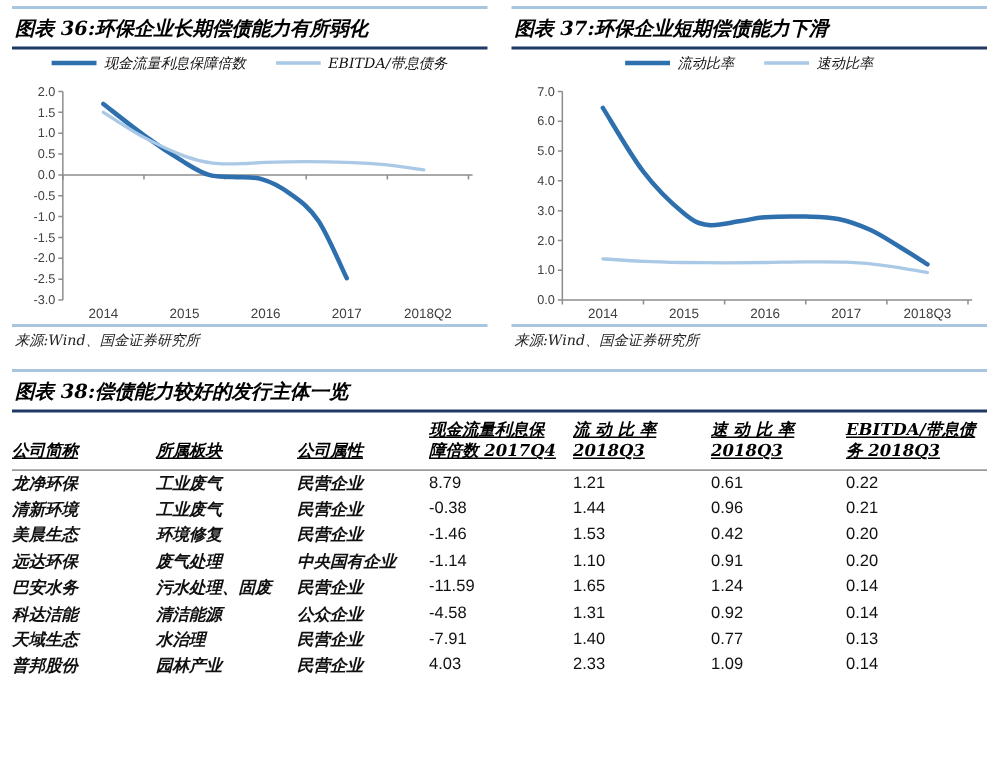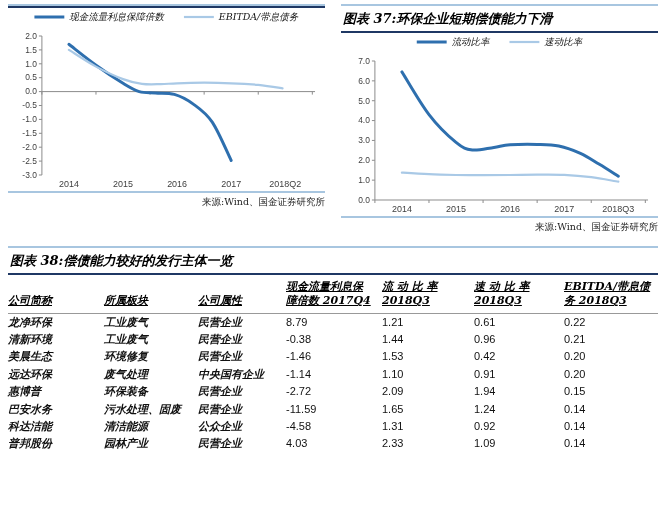--- a/index.html
+++ b/index.html
@@ -6,22 +6,22 @@
   .page{width:666px;height:518px;overflow:hidden;box-sizing:border-box;padding:4px 8px 0 8px;
         font-family:"DejaVu Serif",serif;background:#fff;}
   .charts-row{display:flex;gap:16px;margin-bottom:10px;}
   .panel{flex:1;min-width:0;}
   .topline{height:2px;background:#a8c6e0;}
   .fig-title{font-family:"DejaVu Serif",serif;font-style:italic;font-weight:bold;
              font-size:13px;color:#000;padding:4px 0 3px 2px;white-space:nowrap;overflow:hidden;}
   .titlerule{height:2px;background:#1f3864;}
   svg.chart{display:block;width:100%;height:182px;}
   .srcrule{height:2px;background:#a8c6e0;margin-top:1px;}
-  .source{font-family:"DejaVu Serif",serif;font-size:9.5px;color:#222;
-          padding:3px 0 2px 2px;text-align:right;}
+  .source{font-family:"DejaVu Serif",serif;font-style:italic;font-size:9.5px;color:#222;
+          padding:3px 0 2px 2px;}
   svg text.ytick{font-family:"Liberation Sans",sans-serif;font-size:8.5px;fill:#404040;font-style:normal;}
   svg text.xtick{font-family:"Liberation Sans",sans-serif;font-size:9px;fill:#404040;font-style:normal;}
   svg text.legend{font-family:"DejaVu Serif",serif;font-style:italic;font-size:9.5px;fill:#111;}
   
   table.issuers{width:100%;border-collapse:collapse;table-layout:fixed;margin-top:2px;}
   table.issuers th{font-size:11px;font-weight:bold;text-align:left;vertical-align:bottom;
         padding:3px 2px 4px 0;border-bottom:1px solid #999;line-height:1.3;
         font-family:"DejaVu Serif",serif;font-style:italic;text-decoration:underline;}
   table.issuers td{font-size:11px;padding:2px 2px 2px 0;vertical-align:middle;line-height:1.22;}
   td.cjk{font-family:"DejaVu Serif",serif;font-style:italic;color:#111;font-weight:bold;}
@@ -29,20 +29,21 @@
 </style>
 </head>
 <body>
 
 <div class="page">
 
   <div class="charts-row">
 
     <div class="panel">
       <div class="topline"></div>
+      <div class="fig-title">图表 36:环保企业长期偿债能力有所弱化</div>
       <div class="titlerule"></div>
       <svg class="chart" viewBox="0 0 318 182" preserveAspectRatio="none">
           <line x1="34" y1="28" x2="34" y2="167" stroke="#8c8c8c" stroke-width="1"></line>
           <line x1="31" y1="167" x2="34" y2="167" stroke="#8c8c8c" stroke-width="1"></line>
           <text x="29" y="169.8" text-anchor="end" class="ytick">-3.0</text>
           <line x1="31" y1="153.10000000000002" x2="34" y2="153.10000000000002" stroke="#8c8c8c" stroke-width="1"></line>
           <text x="29" y="155.90000000000003" text-anchor="end" class="ytick">-2.5</text>
           <line x1="31" y1="139.2" x2="34" y2="139.2" stroke="#8c8c8c" stroke-width="1"></line>
           <text x="29" y="142" text-anchor="end" class="ytick">-2.0</text>
           <line x1="31" y1="125.3" x2="34" y2="125.3" stroke="#8c8c8c" stroke-width="1"></line>
@@ -187,47 +188,47 @@
           <tr>
             <td class="cjk">远达环保</td>
             <td class="cjk">废气处理</td>
             <td class="cjk">中央国有企业</td>
             <td class="num">-1.14</td>
             <td class="num">1.10</td>
             <td class="num">0.91</td>
             <td class="num">0.20</td>
           </tr>
           <tr>
-            <td class="cjk">惠博普</td>
-            <td class="cjk">环保装备</td>
-            <td class="cjk">民营企业</td>
-            <td class="num">-2.72</td>
-            <td class="num">2.09</td>
-            <td class="num">1.94</td>
-            <td class="num">0.15</td>
-          </tr>
-          <tr>
             <td class="cjk">巴安水务</td>
             <td class="cjk">污水处理、固废</td>
             <td class="cjk">民营企业</td>
             <td class="num">-11.59</td>
             <td class="num">1.65</td>
             <td class="num">1.24</td>
             <td class="num">0.14</td>
           </tr>
           <tr>
             <td class="cjk">科达洁能</td>
             <td class="cjk">清洁能源</td>
             <td class="cjk">公众企业</td>
             <td class="num">-4.58</td>
             <td class="num">1.31</td>
             <td class="num">0.92</td>
             <td class="num">0.14</td>
           </tr>
           <tr>
+            <td class="cjk">天域生态</td>
+            <td class="cjk">水治理</td>
+            <td class="cjk">民营企业</td>
+            <td class="num">-7.91</td>
+            <td class="num">1.40</td>
+            <td class="num">0.77</td>
+            <td class="num">0.13</td>
+          </tr>
+          <tr>
             <td class="cjk">普邦股份</td>
             <td class="cjk">园林产业</td>
             <td class="cjk">民营企业</td>
             <td class="num">4.03</td>
             <td class="num">2.33</td>
             <td class="num">1.09</td>
             <td class="num">0.14</td>
           </tr>
         </tbody>
     </table>

